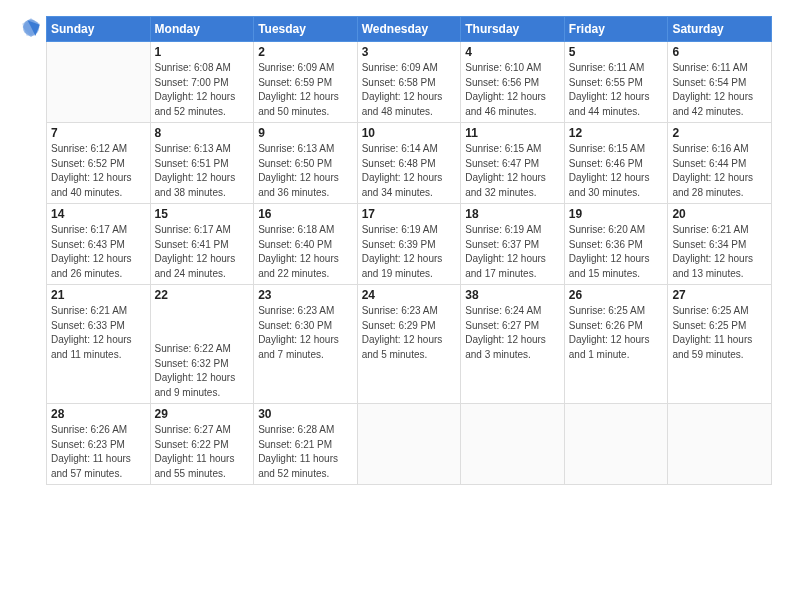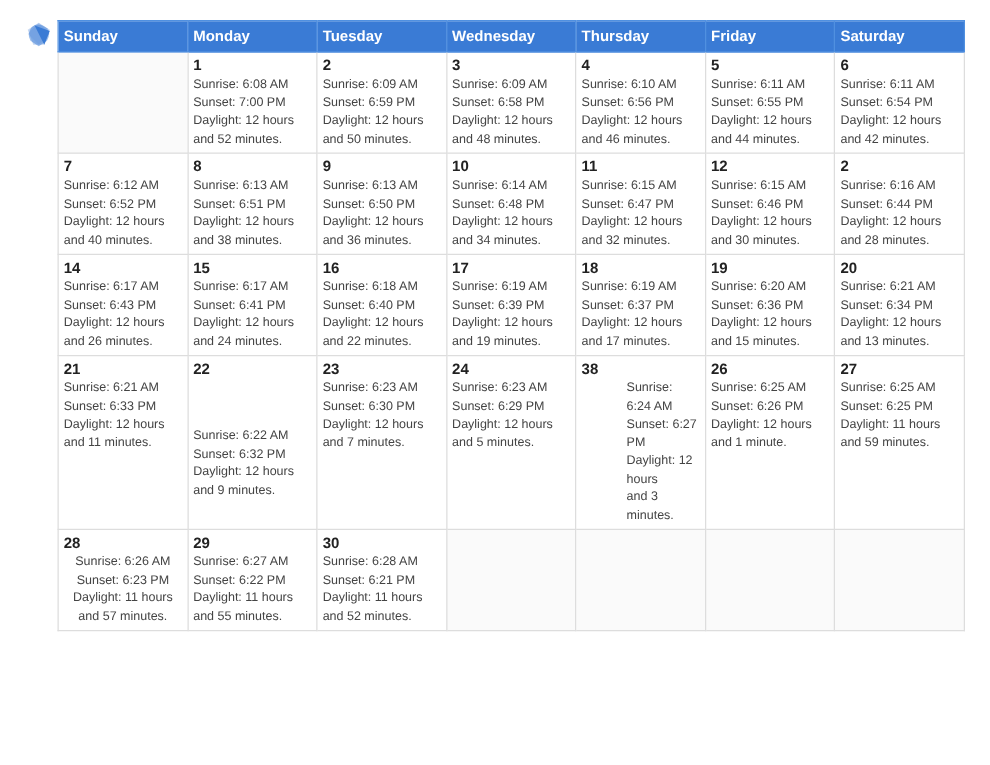--- a/index.html
+++ b/index.html
@@ -304,21 +304,21 @@
           </td>
           <td>
             <span class="day-number">24</span>
             <div class="day-info" style="white-space: pre-line;">Sunrise: 6:23 AM
 Sunset: 6:29 PM
 Daylight: 12 hours
 and 5 minutes.</div>
           </td>
           <td>
             <span class="day-number">38</span>
-            <div class="day-info" style="white-space: pre-line; margin-left: 36px;">Sunrise: 6:24 AM
+            <div class="day-info" style="white-space: pre-line;">Sunrise: 6:24 AM
 Sunset: 6:27 PM
 Daylight: 12 hours
 and 3 minutes.</div>
           </td>
           <td>
             <span class="day-number">26</span>
             <div class="day-info" style="white-space: pre-line;">Sunrise: 6:25 AM
 Sunset: 6:26 PM
 Daylight: 12 hours
 and 1 minute.</div>
@@ -327,21 +327,21 @@
             <span class="day-number">27</span>
             <div class="day-info" style="white-space: pre-line;">Sunrise: 6:25 AM
 Sunset: 6:25 PM
 Daylight: 11 hours
 and 59 minutes.</div>
           </td>
         </tr>
         <tr>
           <td>
             <span class="day-number">28</span>
-            <div class="day-info" style="white-space: pre-line; text-align: center;">Sunrise: 6:26 AM
+            <div class="day-info" style="white-space: pre-line;">Sunrise: 6:26 AM
 Sunset: 6:23 PM
 Daylight: 11 hours
 and 57 minutes.</div>
           </td>
           <td>
             <span class="day-number">29</span>
             <div class="day-info" style="white-space: pre-line;">Sunrise: 6:27 AM
 Sunset: 6:22 PM
 Daylight: 11 hours
 and 55 minutes.</div>

